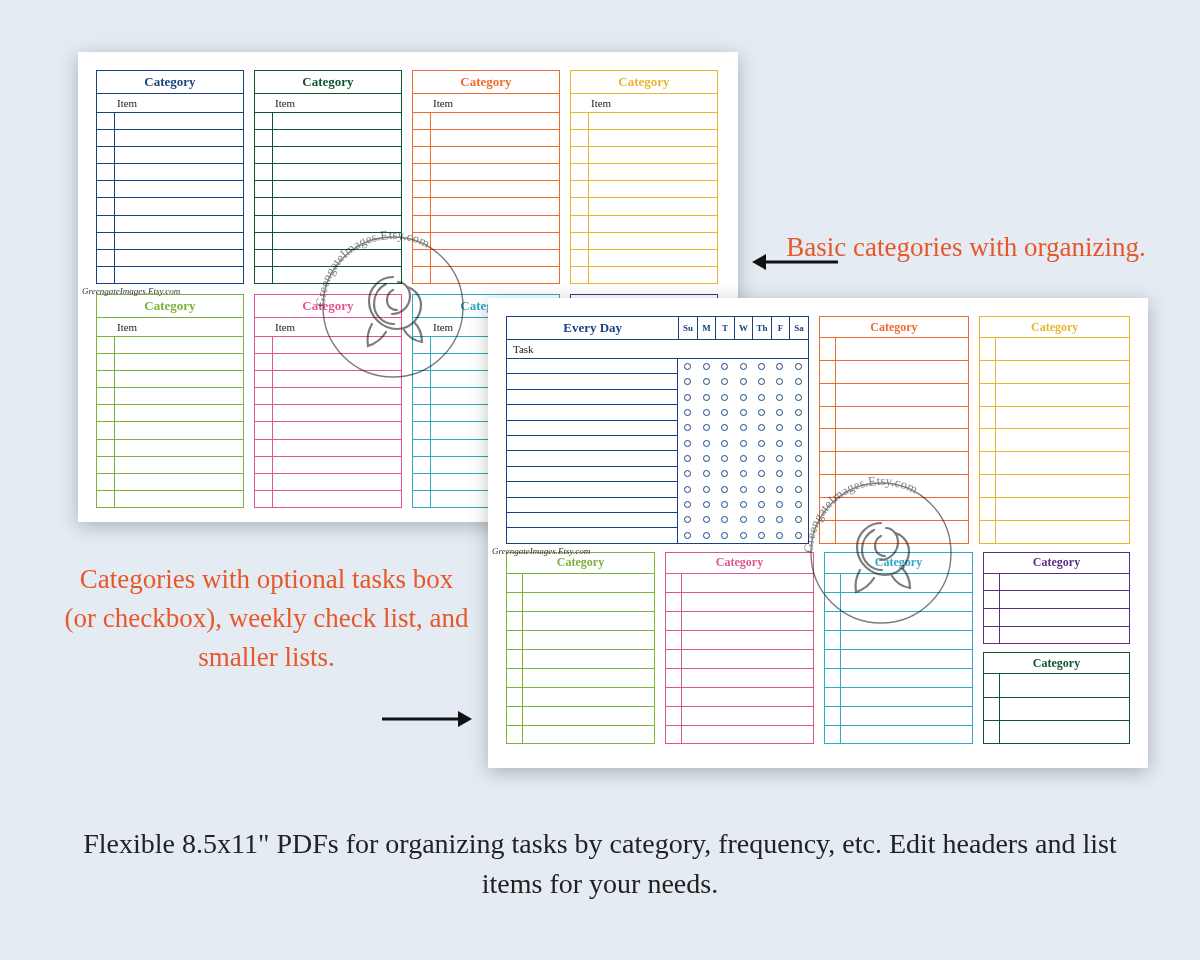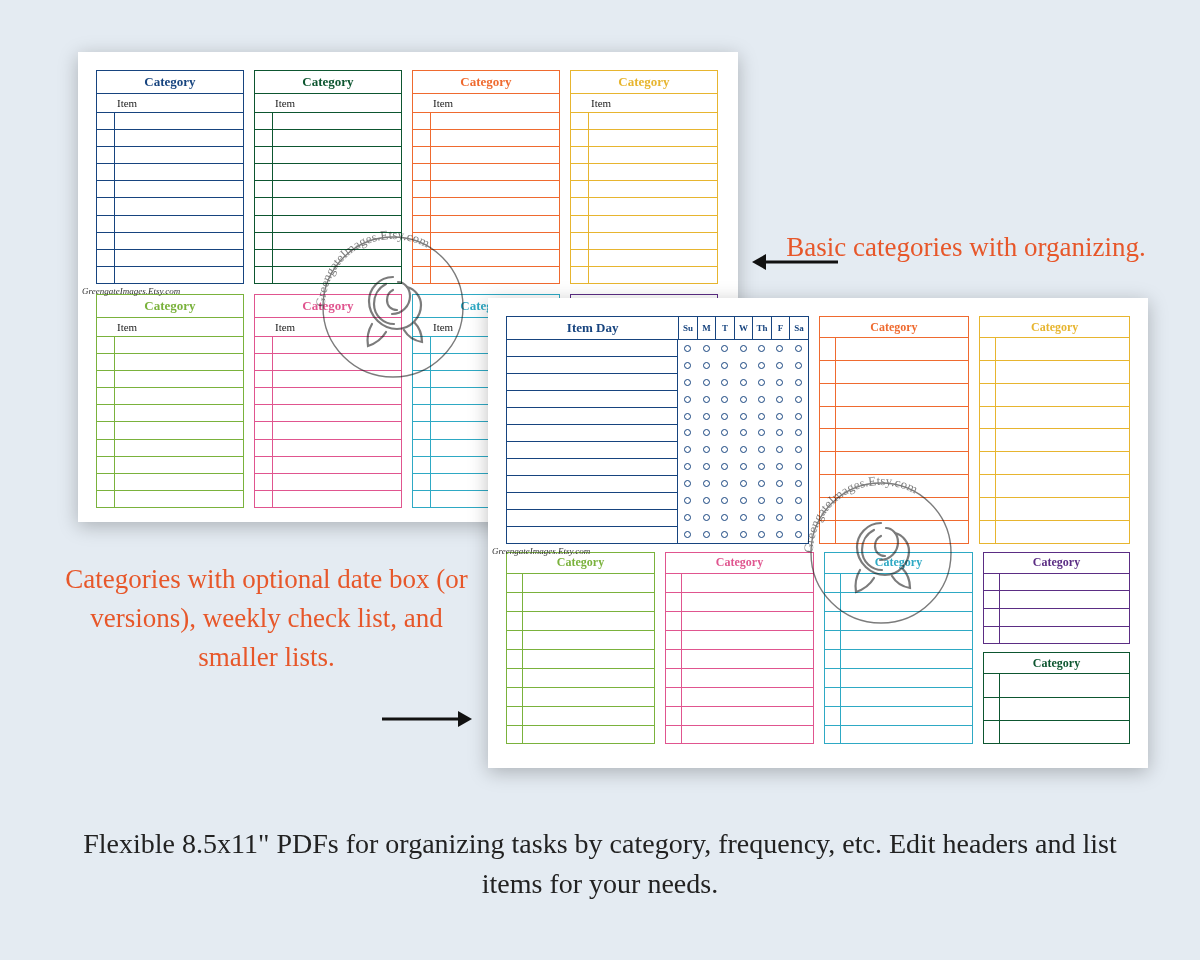--- a/index.html
+++ b/index.html
@@ -456,31 +456,32 @@
         </text>
       </svg>
     </div>
   </div>
 
   <div class="page page2">
     <div class="gwrap">
       <div class="p2top">
         <div class="wk" id="wk" style="border-color: rgb(23, 68, 127);">
             <div class="whdrrow" style="border-color: rgb(23, 68, 127);">
-              <div class="whdr" style="color: rgb(23, 68, 127);">Item Day</div>
+              <div class="whdr" style="color: rgb(23, 68, 127);">Every Day</div>
               <div class="days">
                 <span style="border-color: rgb(23, 68, 127); color: rgb(23, 68, 127);">Su</span>
                 <span style="border-color: rgb(23, 68, 127); color: rgb(23, 68, 127);">M</span>
                 <span style="border-color: rgb(23, 68, 127); color: rgb(23, 68, 127);">T</span>
                 <span style="border-color: rgb(23, 68, 127); color: rgb(23, 68, 127);">W</span>
                 <span style="border-color: rgb(23, 68, 127); color: rgb(23, 68, 127);">Th</span>
                 <span style="border-color: rgb(23, 68, 127); color: rgb(23, 68, 127);">F</span>
                 <span style="border-color: rgb(23, 68, 127); color: rgb(23, 68, 127);">Sa</span>
               </div>
             </div>
+            <div class="tsub" style="border-color: rgb(23, 68, 127);">Task</div>
             <div class="wrows">
               <div class="wleft">
                 <div class="wr" style="border-color: rgb(23, 68, 127);"></div>
                 <div class="wr" style="border-color: rgb(23, 68, 127);"></div>
                 <div class="wr" style="border-color: rgb(23, 68, 127);"></div>
                 <div class="wr" style="border-color: rgb(23, 68, 127);"></div>
                 <div class="wr" style="border-color: rgb(23, 68, 127);"></div>
                 <div class="wr" style="border-color: rgb(23, 68, 127);"></div>
                 <div class="wr" style="border-color: rgb(23, 68, 127);"></div>
                 <div class="wr" style="border-color: rgb(23, 68, 127);"></div>
@@ -1044,21 +1045,21 @@
 
 
   <div class="anno right">Basic categories with organizing.</div>
   <div class="arrow" style="left:750px;top:247px">
     <svg width="90" height="30">
         <line x1="88" y1="15" x2="10" y2="15" stroke="#111" stroke-width="3"></line>
         <polygon points="2,15 16,7 16,23" fill="#111"></polygon>
       </svg>
   </div>
 
-  <div class="anno left">Categories with optional date box (or versions), weekly check list, and smaller lists.</div>
+  <div class="anno left">Categories with optional tasks box (or checkbox), weekly check list, and smaller lists.</div>
   <div class="arrow" style="left:380px;top:704px">
     <svg width="95" height="30">
         <line x1="2" y1="15" x2="80" y2="15" stroke="#111" stroke-width="3"></line>
         <polygon points="92,15 78,7 78,23" fill="#111"></polygon>
       </svg>
   </div>
 
   <div class="caption">Flexible 8.5x11" PDFs for organizing tasks by category, frequency, etc. Edit headers and list items for your needs.</div>
 
 </div>

